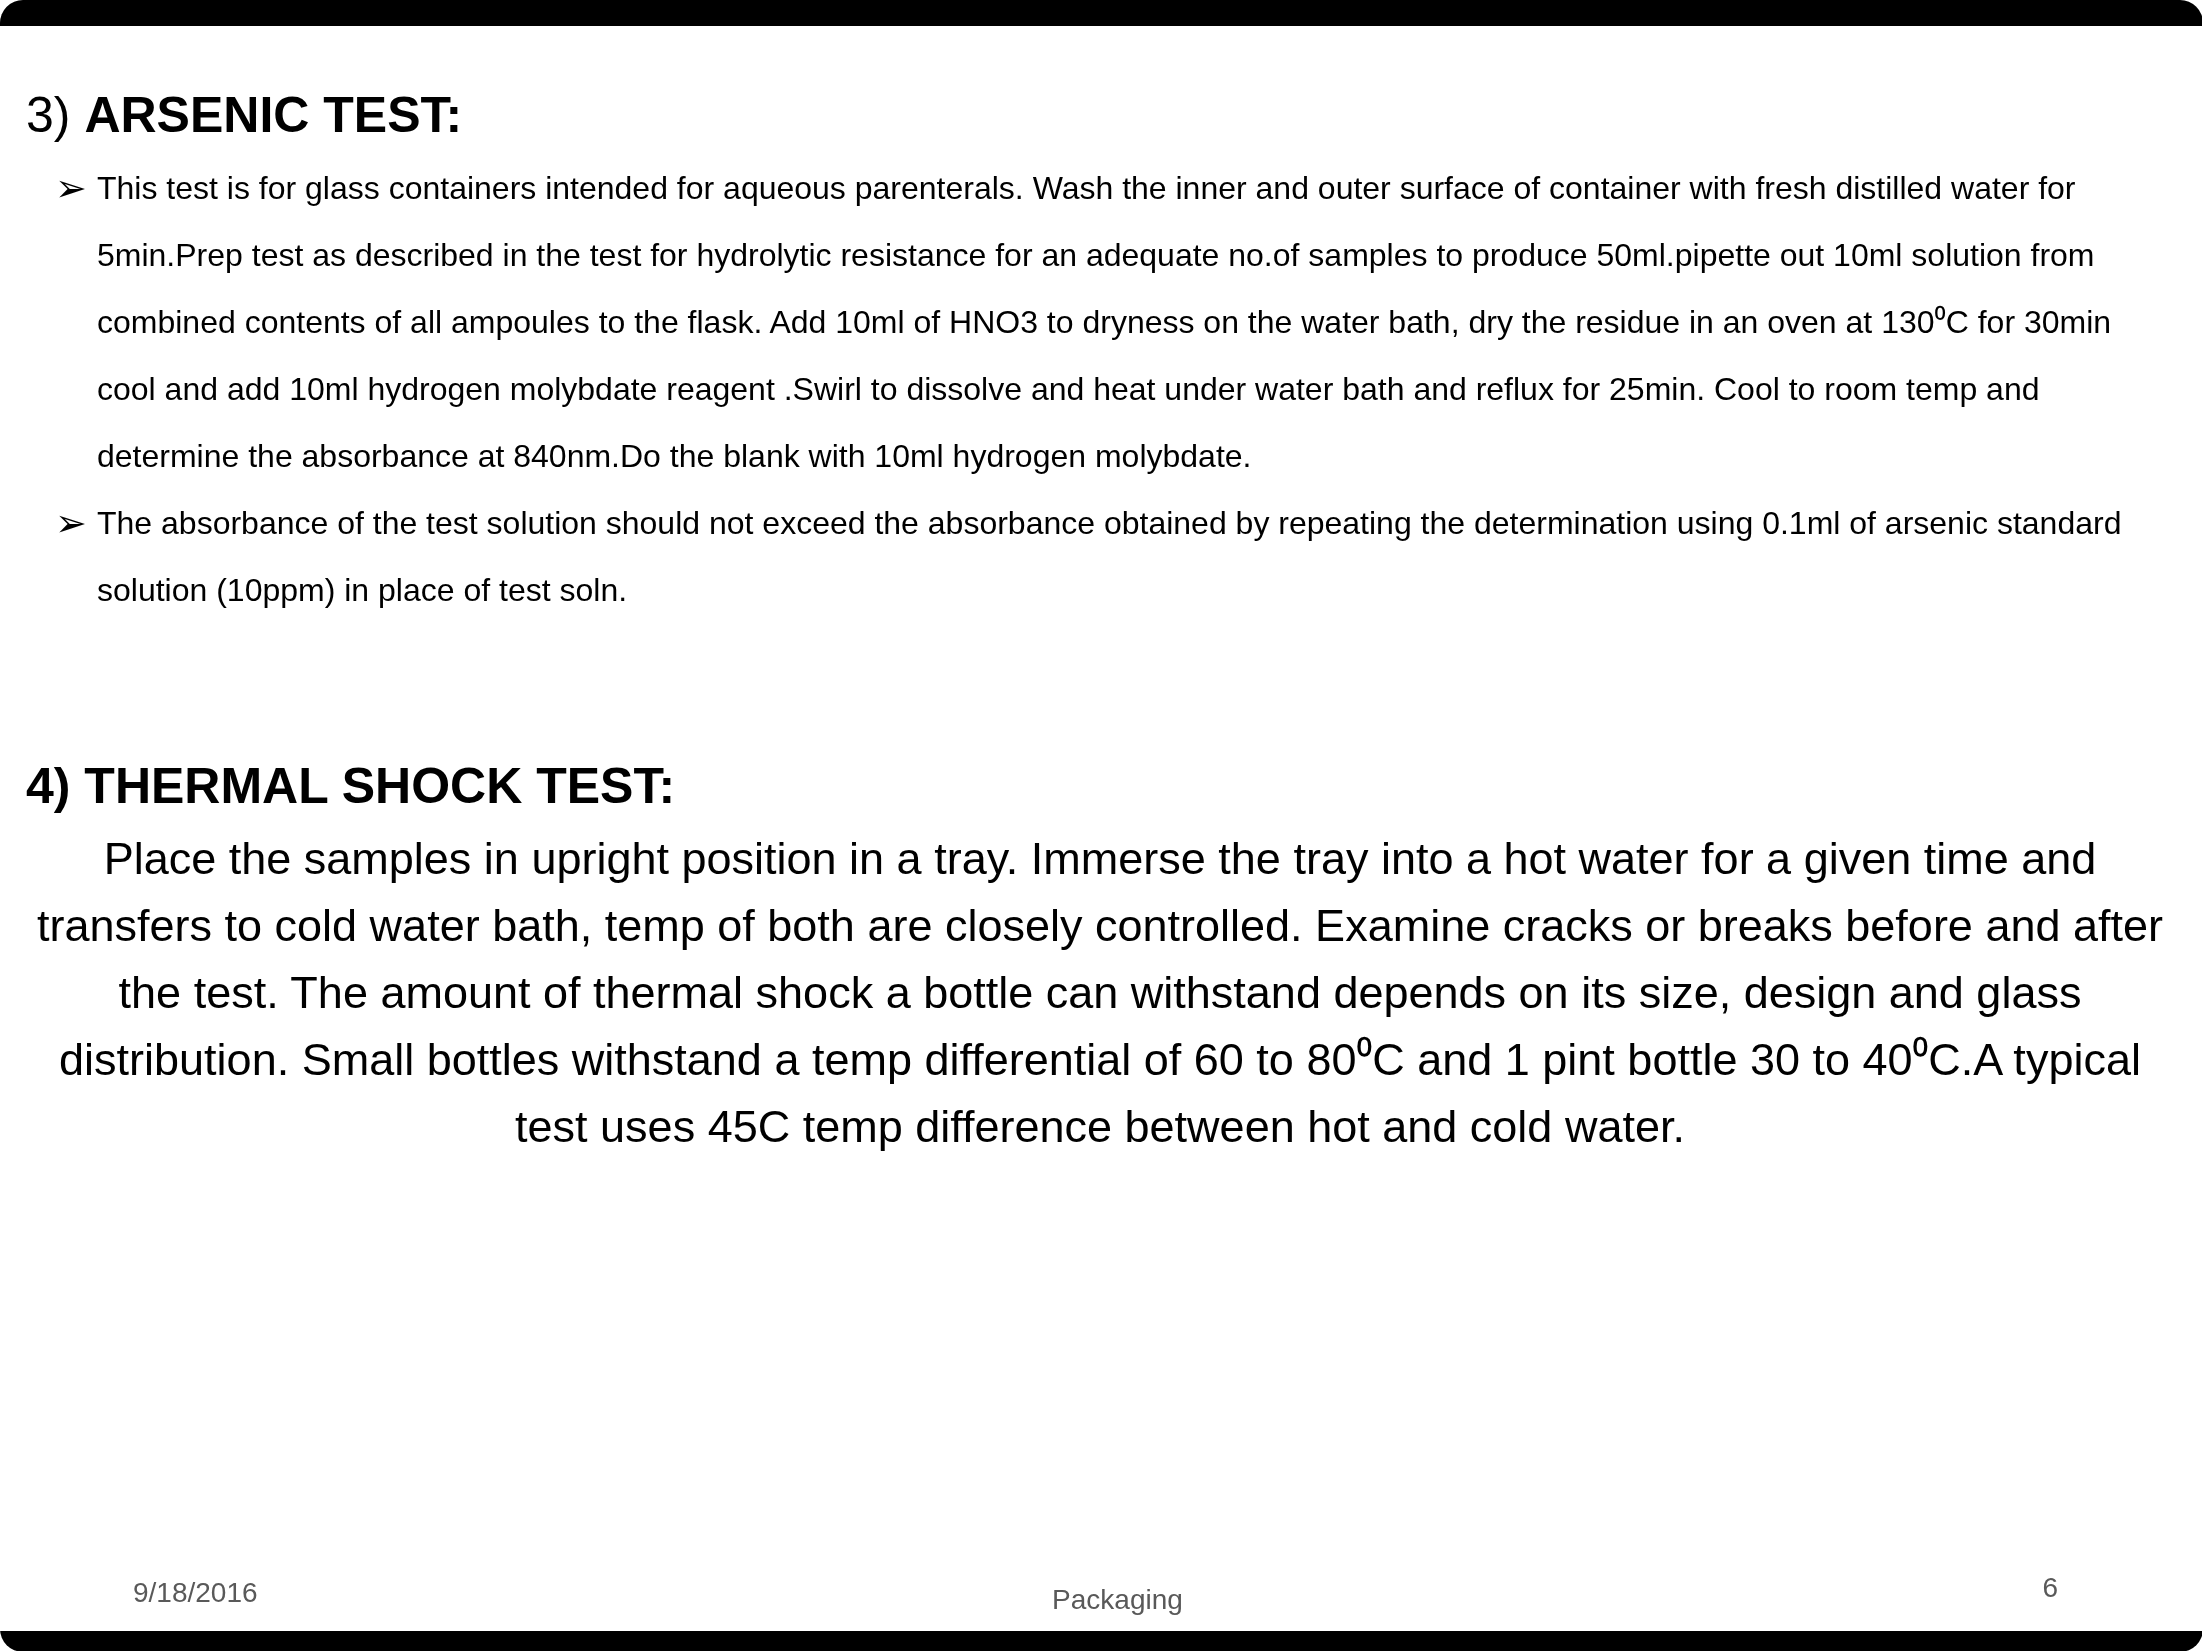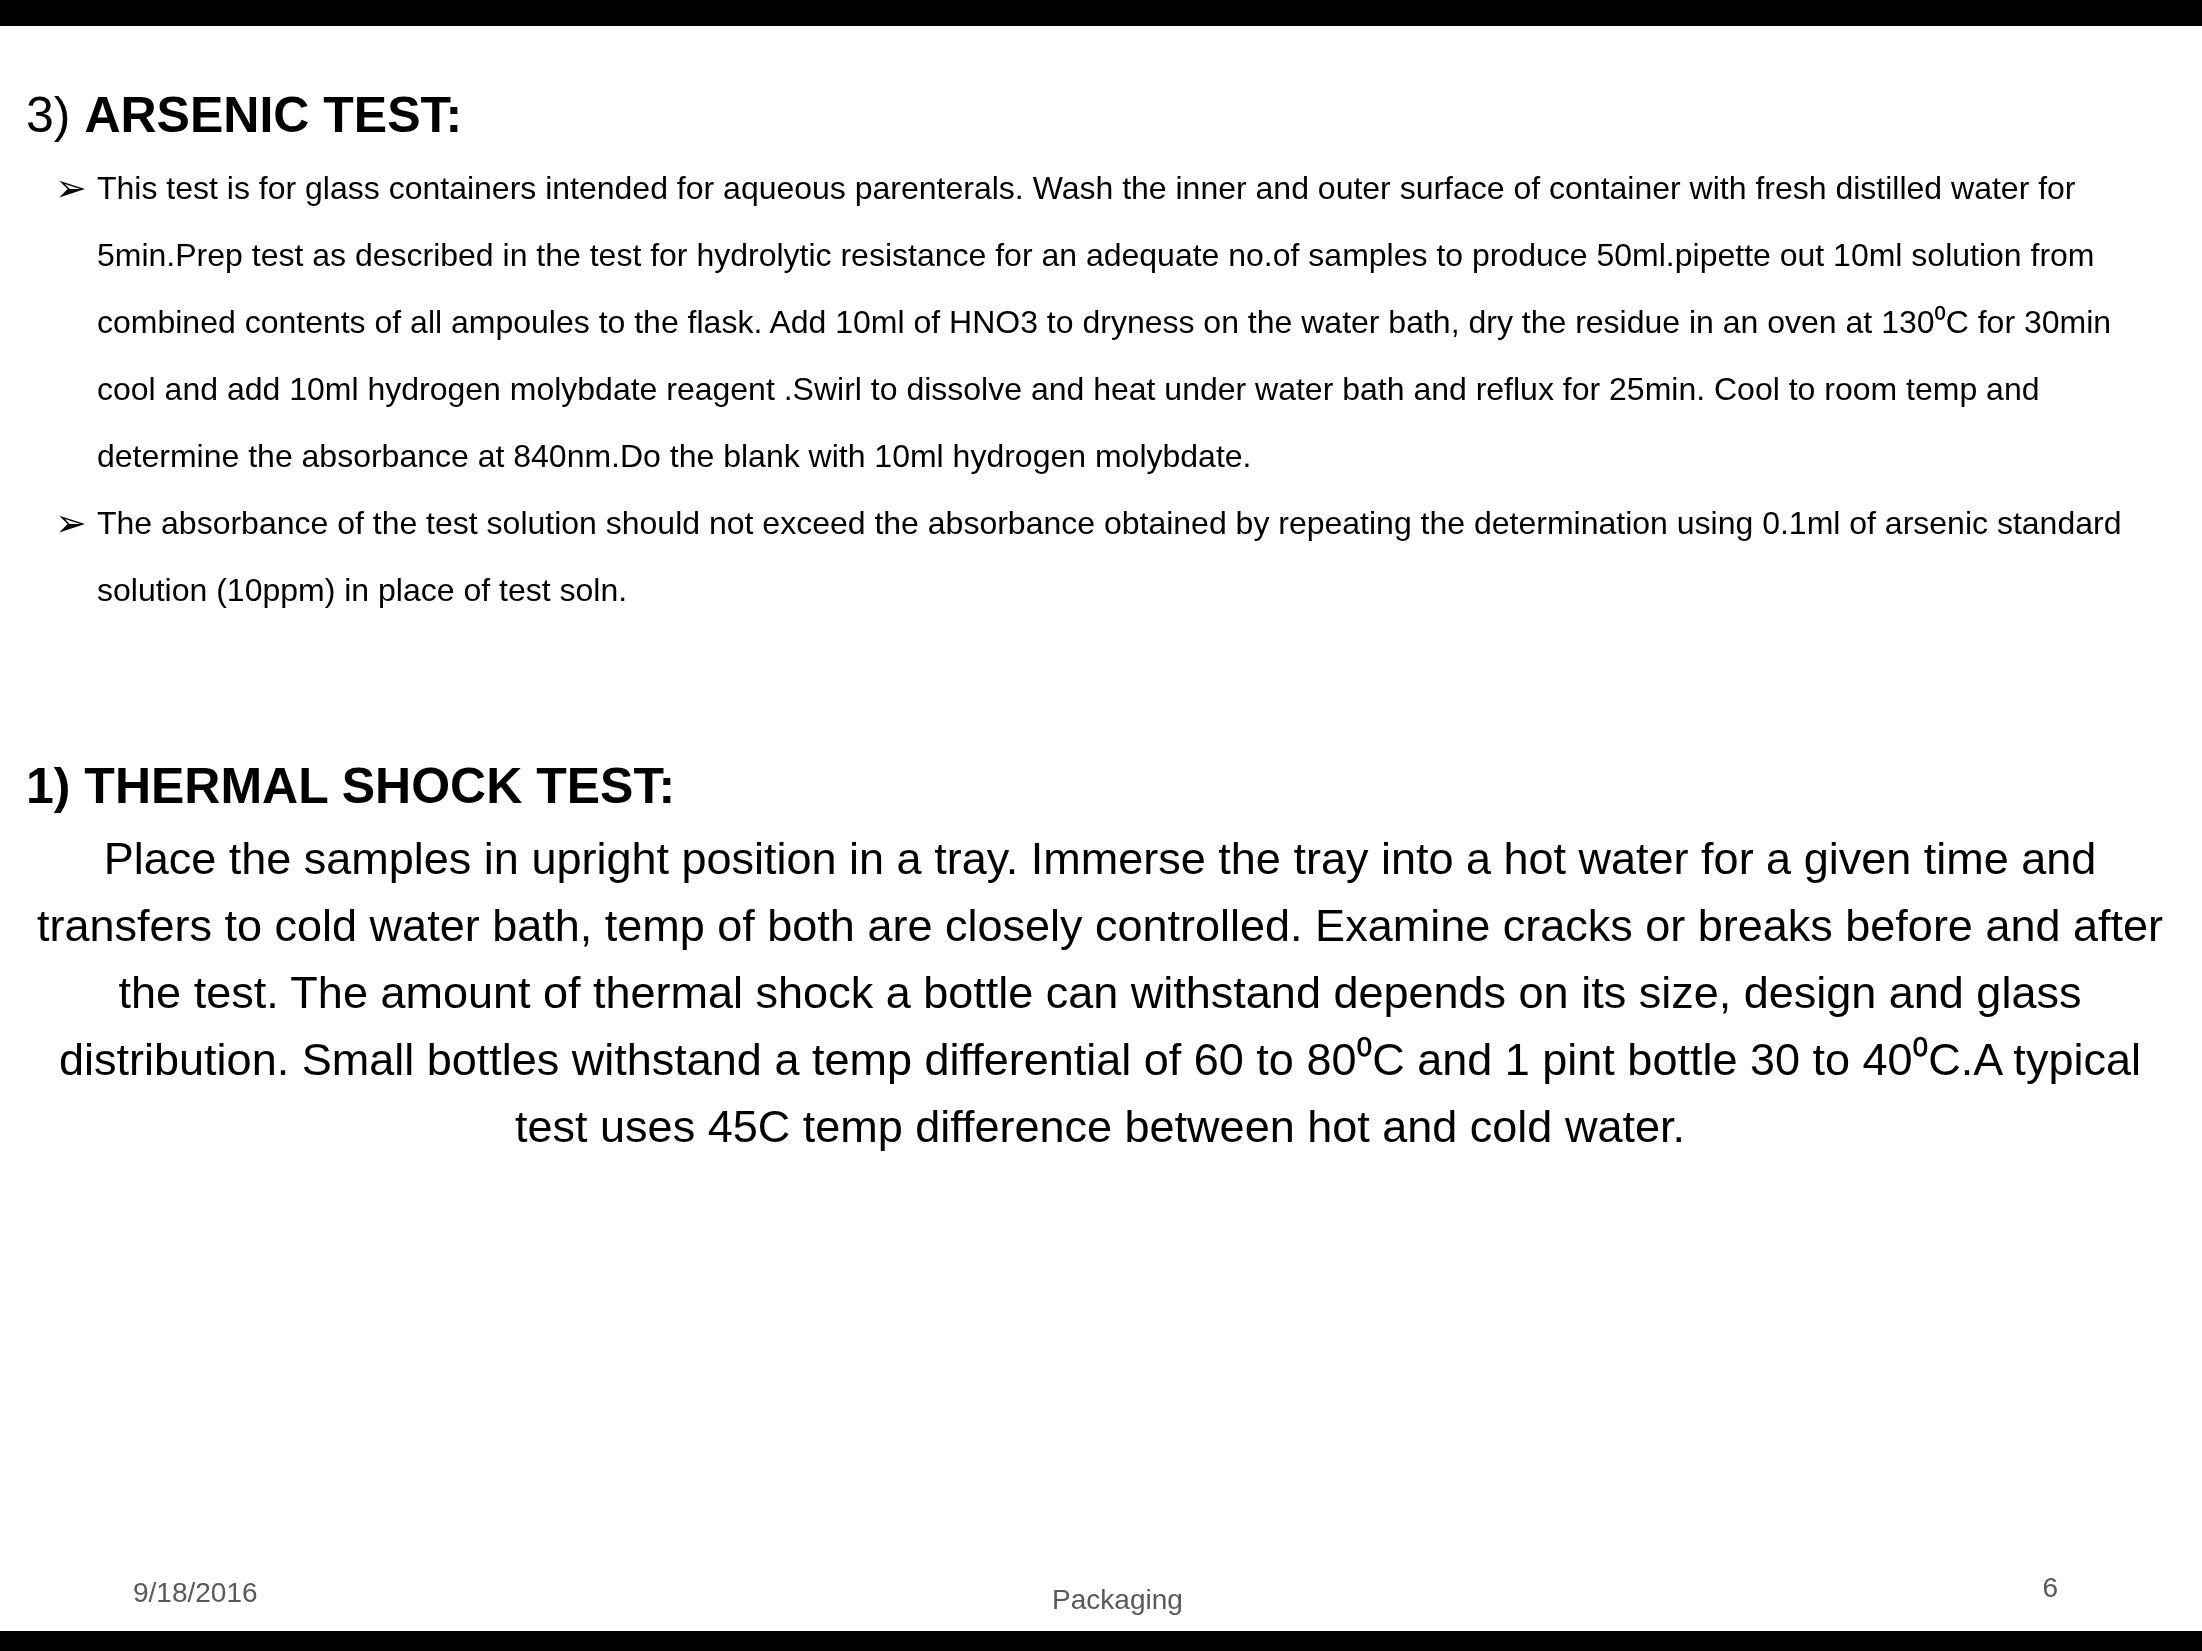--- a/index.html
+++ b/index.html
@@ -9,20 +9,21 @@
   }
   .slide {
     position: relative;
     width: 2203px;
     height: 1652px;
     background: #ffffff;
     font-family: "Liberation Sans", sans-serif;
     color: #000000;
     overflow: hidden;
     box-sizing: border-box;
+    border-radius: 23px;
   }
   .bar {
     position: absolute;
     left: 0;
     width: 2203px;
     background: #000000;
   }
   .bar.top { top: 0; height: 26px; }
   .bar.bottom { bottom: 0; height: 20.6px; }
 
@@ -103,21 +104,21 @@
       <span class="bullet-glyph">➢</span>
       <p class="bullet-text">This test is for glass containers intended for aqueous parenterals. Wash the inner and outer surface of container with fresh distilled water for 5min.Prep test as described in the test for hydrolytic resistance for an adequate no.of samples to produce 50ml.pipette out 10ml solution from combined contents of all ampoules to the flask. Add 10ml of HNO3 to dryness on the water bath, dry the residue in an oven at 130⁰C for 30min cool and add 10ml hydrogen molybdate reagent .Swirl to dissolve and heat under water bath and reflux for 25min. Cool to room temp and determine the absorbance at 840nm.Do the blank with 10ml hydrogen molybdate.</p>
     </div>
 
     <div class="bullet-item">
       <span class="bullet-glyph">➢</span>
       <p class="bullet-text">The absorbance of the test solution should not exceed the absorbance obtained by repeating the determination using 0.1ml of arsenic standard solution (10ppm) in place of test soln.</p>
     </div>
 
     <div class="thermal-block">
-      <h2 class="thermal-heading">1) THERMAL SHOCK TEST:</h2>
+      <h2 class="thermal-heading">4) THERMAL SHOCK TEST:</h2>
       <p class="thermal-body">Place the samples in upright position in a tray. Immerse the tray into a hot water for a given time and transfers to cold water bath, temp of both are closely controlled. Examine cracks or breaks before and after the test. The amount of thermal shock a bottle can withstand depends on its size, design and glass distribution. Small bottles withstand a temp differential of 60 to 80⁰C and 1 pint bottle 30 to 40⁰C.A typical test uses 45C temp difference between hot and cold water.</p>
     </div>
 
   </div>
 
   <div class="footer">
     <span class="date">9/18/2016</span>
     <span class="center-label">Packaging</span>
     <span class="page-num">6</span>
   </div>

